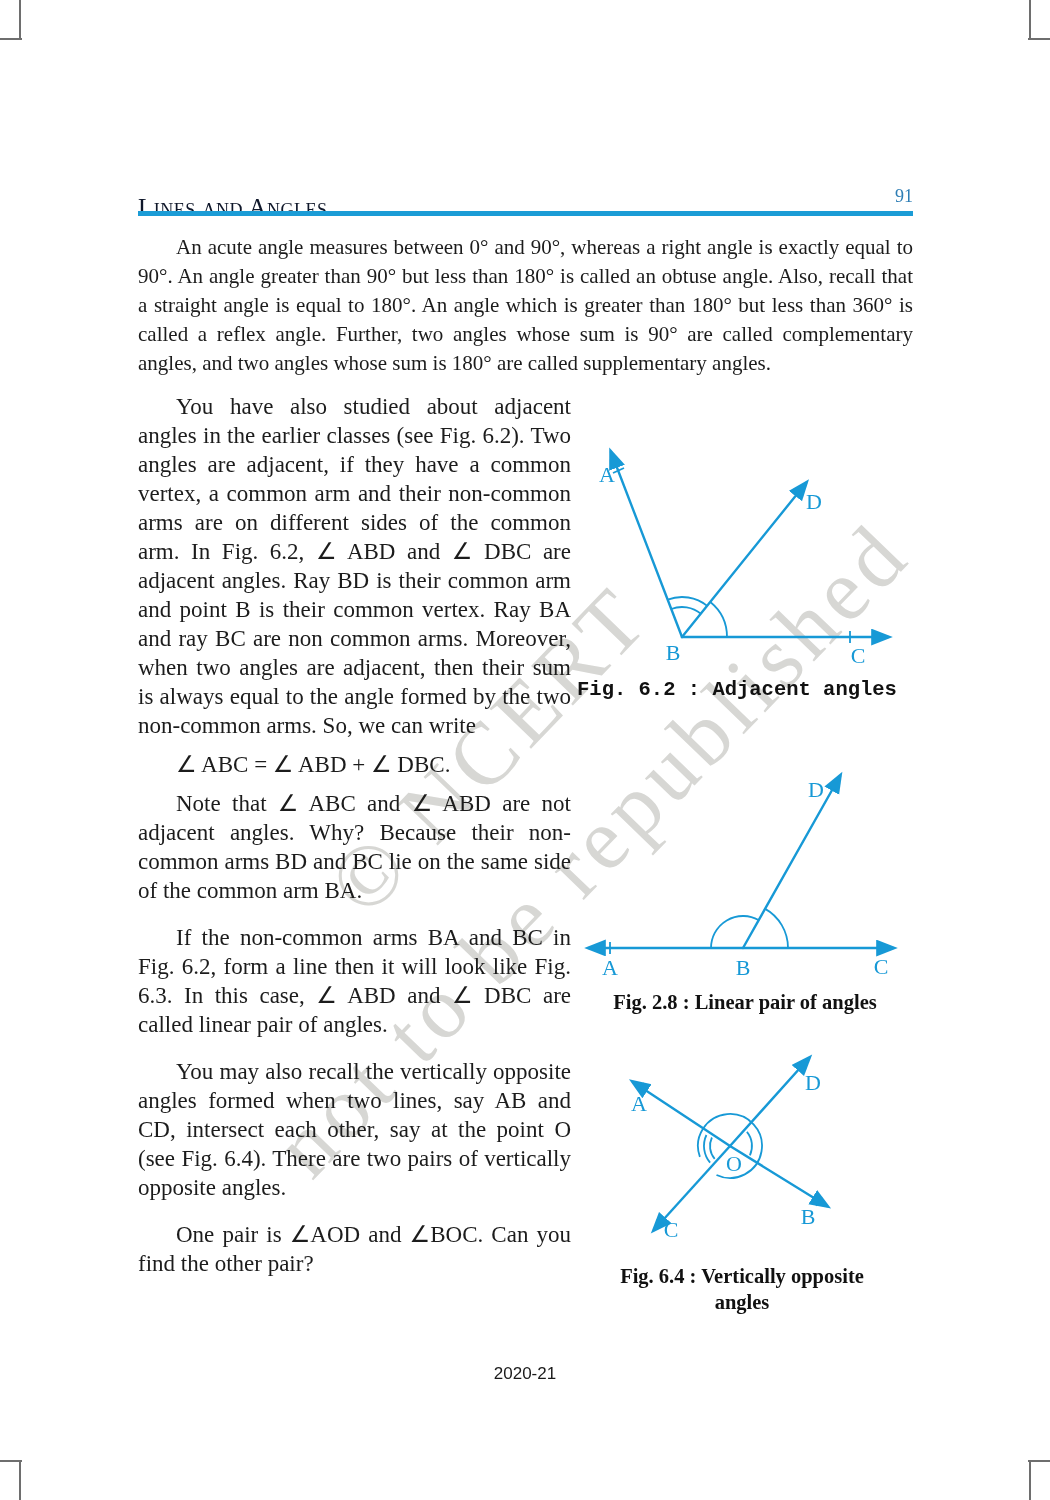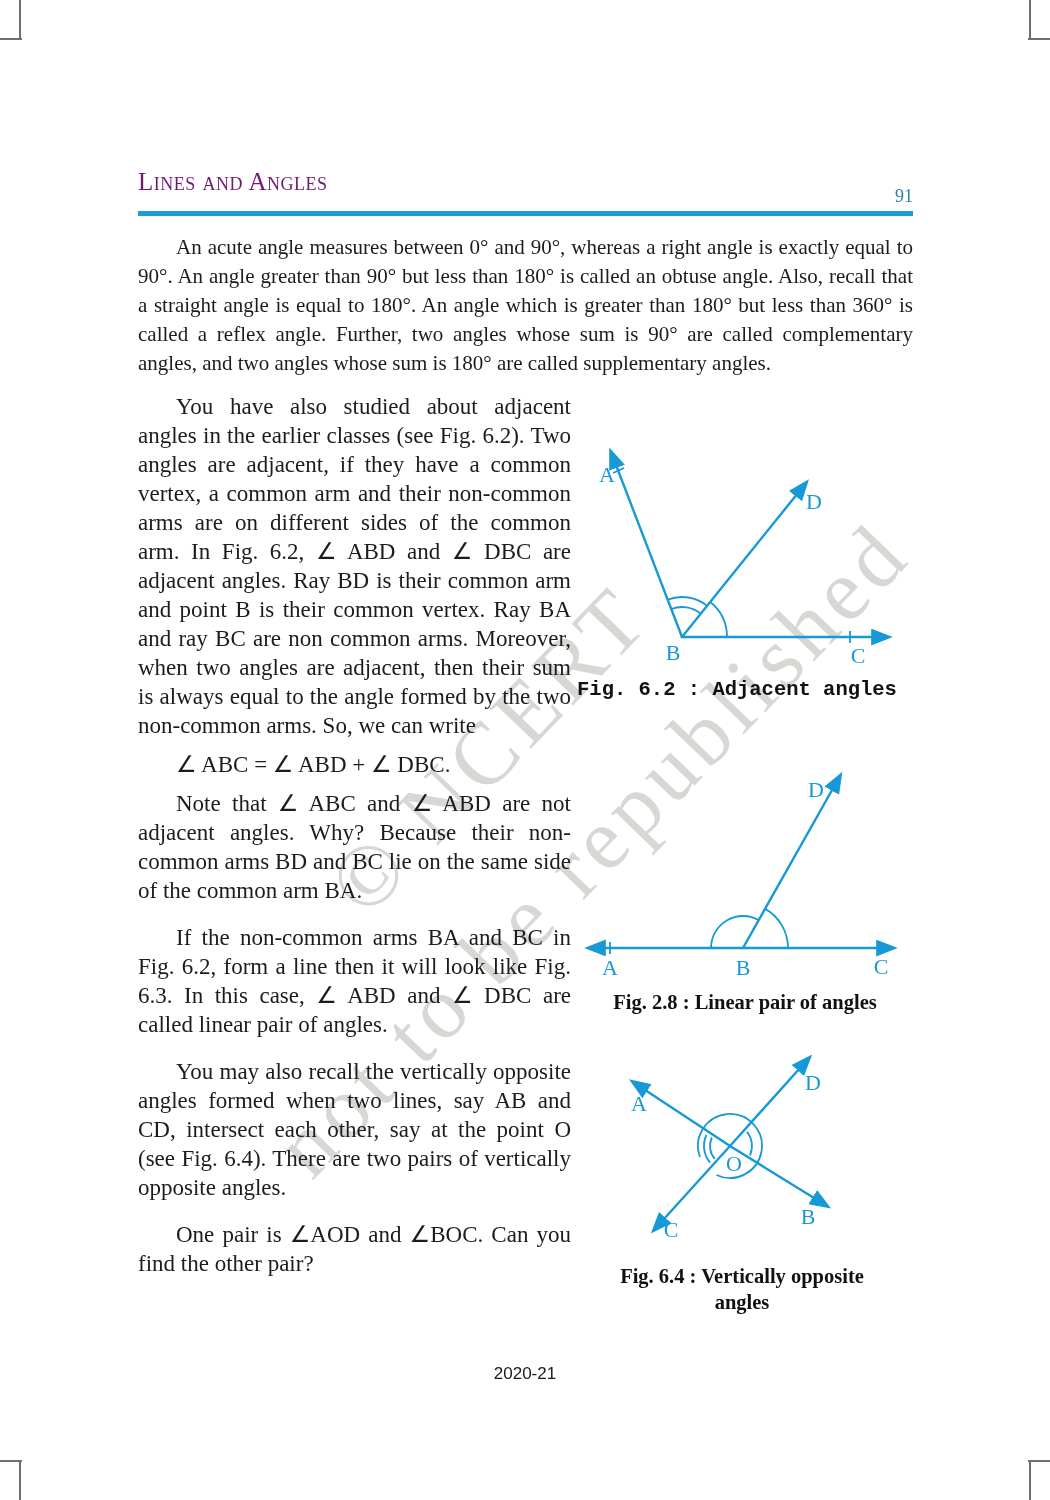--- a/index.html
+++ b/index.html
@@ -7,22 +7,22 @@
         font-family:"Liberation Serif", serif;color:#1c1c1c;}
   
   .cm{position:absolute;background:#6e6e6e;}
   
   #watermark{position:absolute;left:40px;top:430px;width:1000px;height:740px;
              display:flex;flex-direction:column;align-items:center;justify-content:center;
              gap:55px;transform:rotate(-46deg);z-index:0;pointer-events:none;}
   #watermark .wm{font-family:"Liberation Serif", serif;color:#d7d7d4;font-size:88px;
                  letter-spacing:6px;white-space:nowrap;line-height:1;}
   
-  #header-title{position:absolute;left:138px;top:168px;font-variant:small-caps;
-                font-size:25px;color:#701a75;letter-spacing:.5px;z-index:1;}
+  #header-title{position:absolute;left:138px;top:194px;font-variant:small-caps;
+                font-size:25px;color:#0f172a;letter-spacing:.5px;z-index:1;}
   #page-number{position:absolute;left:780px;top:186px;width:133px;text-align:right;
                font-size:18px;color:#2e7eb5;z-index:1;}
   #header-rule{position:absolute;left:138px;top:211px;width:775px;height:5px;
                background:#1b9cd6;z-index:1;}
   
   .bodytext{font-size:21px;line-height:29px;text-align:justify;z-index:1;}
   .bodytext p{margin:0 0 10px 0;text-indent:38px;}
   #para-intro{position:absolute;left:138px;top:233px;width:775px;}
   #left-col{position:absolute;left:138px;top:392px;width:433px;font-size:23px;}
   #left-col p.sp{margin-bottom:18px;}

